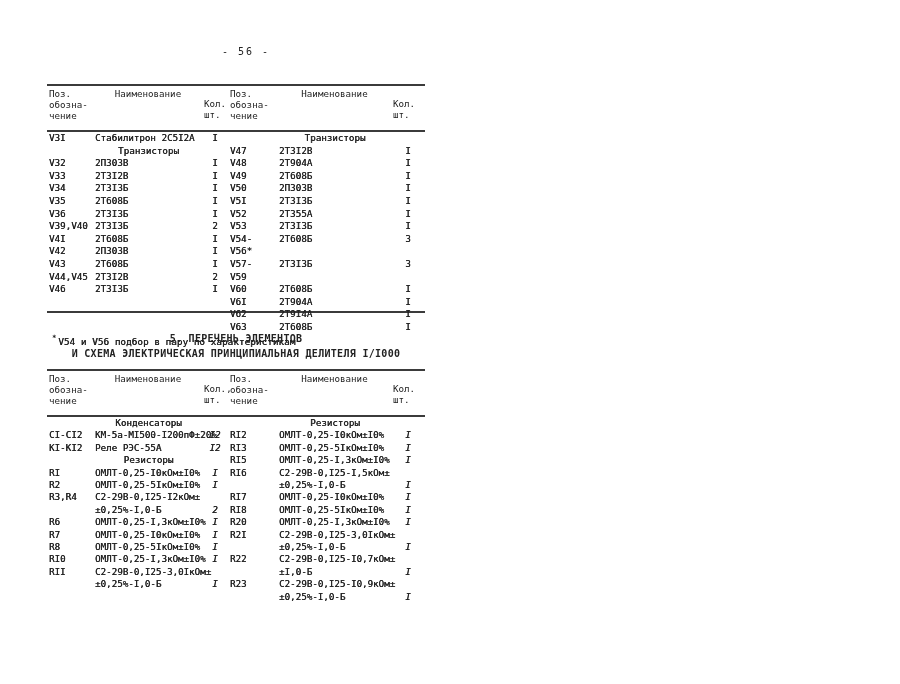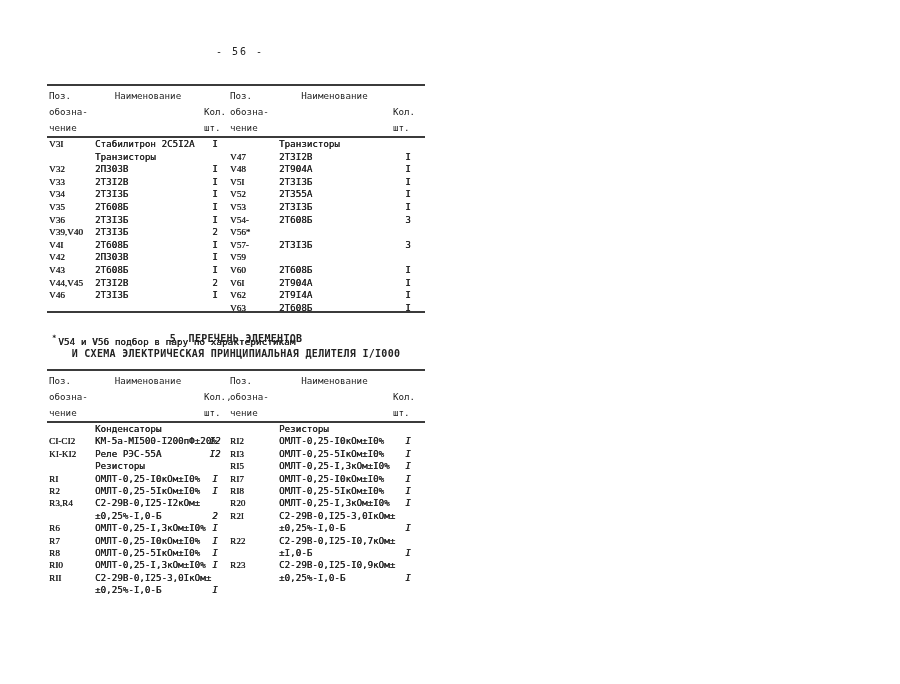--- a/index.html
+++ b/index.html
@@ -1,44 +1,44 @@
 <!DOCTYPE html>
 <html><head>
 <meta charset="utf-8">
 <style>
   html,body{margin:0;padding:0;}
   body{
     width:900px;height:684px;background:#ffffff;overflow:hidden;position:relative;
     font-family:"DejaVu Sans Mono","Liberation Mono",monospace;color:#232323;
   }
   .sheet{position:absolute;left:47px;top:44px;width:378px;height:600px;}
-  .pagenum{position:absolute;top:2px;left:4px;width:100%;text-align:center;
+  .pagenum{position:absolute;top:2px;left:10px;width:100%;text-align:center;
     font-size:10px;letter-spacing:2px;}
   
   .tbl{position:absolute;left:0;width:100%;display:flex;align-items:flex-start;
     box-sizing:border-box;border-top:2px solid #3b3b3b;}
   .tbl1{top:40px;height:229px;border-bottom:2px solid #3b3b3b;}
   .tbl2{top:325px;}
   table{border-collapse:collapse;table-layout:fixed;}
   .half-left{width:181px;}
   .half-right{width:197px;}
   .half-left col.c-pos{width:45px}.half-left col.c-name{width:110px}.half-left col.c-qty{width:26px}
   .half-right col.c-pos{width:48px}.half-right col.c-name{width:115px}.half-right col.c-qty{width:34px}
   thead th{font-weight:normal;vertical-align:top;text-align:left;height:32px;
     border-bottom:2px solid #3b3b3b;white-space:pre-line;
-    font-size:9.2px;line-height:16px;padding:2px 0 0 2px;}
+    font-size:9.2px;line-height:11px;padding:2px 0 0 2px;}
   thead th.h-name{text-align:center;}
-  thead th.h-qty{padding-top:18px;}
+  thead th.h-qty{padding-top:12px;}
   tbody td{font-size:9.2px;vertical-align:top;padding:0;
     text-shadow:0.3px 0 0 currentColor;}
   .tbl1 tbody td{line-height:12.6px;}
   .tbl2 tbody td{line-height:12.4px;}
-  td.pos{padding-left:2px;white-space:pre;font-family:Liberation Serif, serif;}
+  td.pos{padding-left:2px;white-space:pre;}
   td.name{padding-left:3px;white-space:pre;overflow:visible;}
-  td.name.group{white-space:normal;}
+  td.name.group{text-align:center;white-space:normal;}
   td.qty{text-align:center;white-space:pre;}
   .tbl2 tbody td.qty{vertical-align:bottom;font-style:italic;}
   
   .footnote{position:absolute;top:274px;left:5px;font-size:9.4px;
     text-shadow:0.3px 0 0 currentColor;margin-top:16px;}
   .fn-mark{font-size:7px;vertical-align:5px;padding-right:2px;}
   .heading{position:absolute;top:288px;left:0;width:100%;text-align:center;
     font-size:10px;font-weight:bold;line-height:14.5px;letter-spacing:0.3px;}
 </style>
 </head>
@@ -159,20 +159,30 @@
             <td class="pos">V47</td>
             <td class="name">2Т3I2В</td>
             <td class="qty">I</td>
           </tr>
           <tr>
             <td class="pos">V48</td>
             <td class="name">2Т904А</td>
             <td class="qty">I</td>
           </tr>
           <tr>
+            <td class="pos">V49</td>
+            <td class="name">2Т608Б</td>
+            <td class="qty">I</td>
+          </tr>
+          <tr>
+            <td class="pos">V50</td>
+            <td class="name">2П303В</td>
+            <td class="qty">I</td>
+          </tr>
+          <tr>
             <td class="pos">V5I</td>
             <td class="name">2Т3I3Б</td>
             <td class="qty">I</td>
           </tr>
           <tr>
             <td class="pos">V52</td>
             <td class="name">2Т355А</td>
             <td class="qty">I</td>
           </tr>
           <tr>
@@ -338,20 +348,26 @@
             <td class="pos">RI3</td>
             <td class="name">ОМЛТ-0,25-5IкОм±I0%</td>
             <td class="qty">I</td>
           </tr>
           <tr>
             <td class="pos">RI5</td>
             <td class="name">ОМЛТ-0,25-I,3кОм±I0%</td>
             <td class="qty">I</td>
           </tr>
           <tr>
+            <td class="pos">RI6</td>
+            <td class="name">С2-29В-0,I25-I,5кОм±
+±0,25%-I,0-Б</td>
+            <td class="qty">I</td>
+          </tr>
+          <tr>
             <td class="pos">RI7</td>
             <td class="name">ОМЛТ-0,25-I0кОм±I0%</td>
             <td class="qty">I</td>
           </tr>
           <tr>
             <td class="pos">RI8</td>
             <td class="name">ОМЛТ-0,25-5IкОм±I0%</td>
             <td class="qty">I</td>
           </tr>
           <tr>

